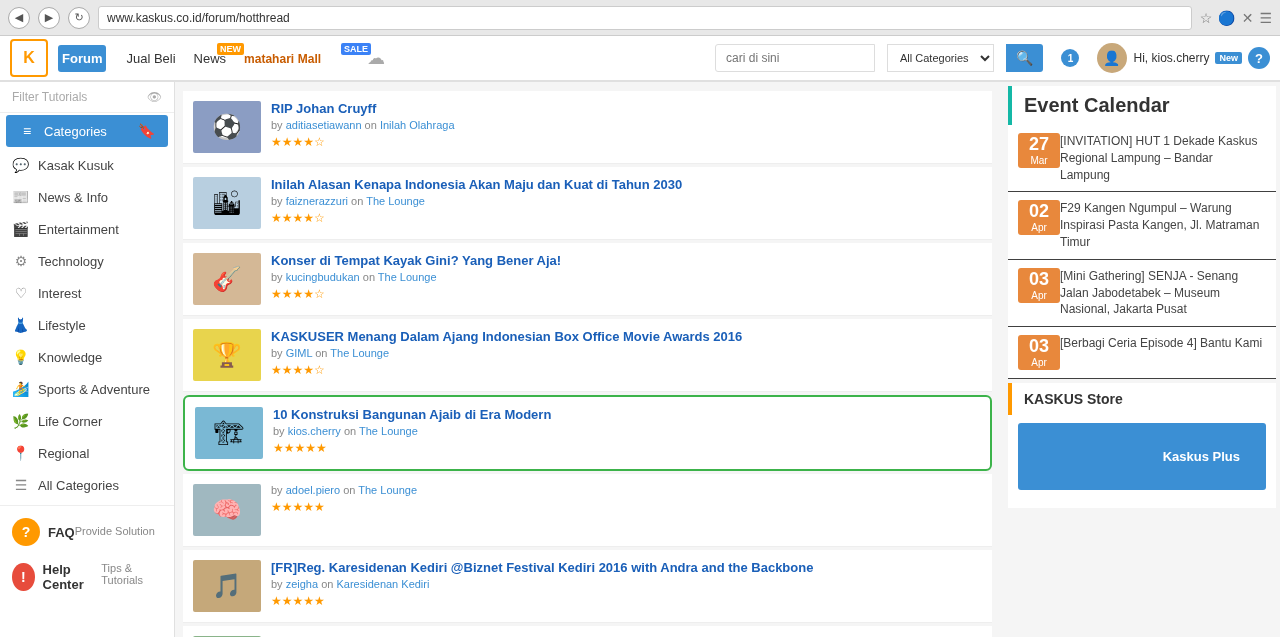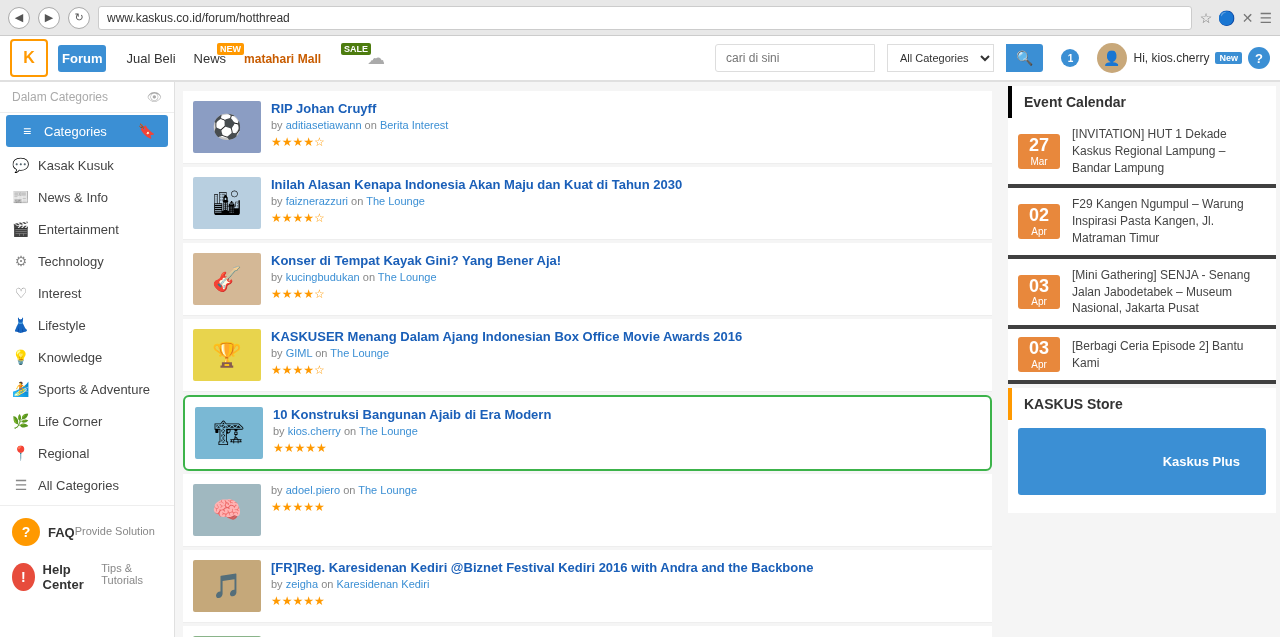--- a/index.html
+++ b/index.html
@@ -46,21 +46,21 @@
       background: #3b8fd4; color: #fff; padding: 6px 4px; border-radius: 3px;
       font-size: 13px; font-weight: bold; cursor: pointer; border: none;
     }
     .header-nav { display: flex; gap: 18px; align-items: center; margin-left: 10px; }
     .header-nav-item { font-size: 13px; color: #333; cursor: pointer; position: relative; }
     .badge-new {
       background: #f90; color: #fff; font-size: 9px; font-weight: bold;
       padding: 1px 3px; border-radius: 2px; position: absolute; top: -8px; right: -18px;
     }
     .badge-sale {
-      background: #4d7c0f; color: #fff; font-size: 9px; font-weight: bold;
+      background: #3b82f6; color: #fff; font-size: 9px; font-weight: bold;
       padding: 1px 3px; border-radius: 2px; position: absolute; top: -8px; right: -20px;
     }
     .weather-icon { font-size: 18px; color: #aaa; margin-left: 6px; }
     .search-wrapper {
       display: flex; align-items: center; margin-left: auto; gap: 12px;
     }
     .search-input {
       border: 1px solid #ddd; border-radius: 3px 0 0 3px; padding: 4px 10px;
       font-size: 12px; width: 160px; height: 28px; color: #aaa;
     }
@@ -172,26 +172,26 @@
     
     .right-sidebar {
       width: 280px;
       background: #f5f5f5;
       flex-shrink: 0;
       overflow-y: auto;
       padding: 0 0 0 4px;
     }
     .event-calendar-section { background: #fff; margin: 4px 4px; }
     .event-calendar-title {
-      font-size: 14px; font-weight: bold; color: #333; padding: 8px 12px;
-      border-left: 4px solid #000000; margin: 0;
+      font-size: 20px; font-weight: bold; color: #333; padding: 8px 12px;
+      border-left: 4px solid #14b8a6; margin: 0;
     }
     .event-item {
-      display: flex; gap: 12px; padding: 8px 10px; border-bottom: 4px solid #404040;
-      align-items: center;
+      display: flex; gap: 0; padding: 8px 10px; border-bottom: 1px solid #404040;
+      align-items: flex-start;
     }
     .event-date-box {
       background: #e8883c; color: #fff; width: 42px; text-align: center;
       border-radius: 3px; flex-shrink: 0; padding: 2px 0;
     }
     .event-day { font-size: 18px; font-weight: bold; line-height: 1.1; }
     .event-month { font-size: 10px; }
     .event-desc { font-size: 12px; color: #444; line-height: 1.4; }
 
     .kaskus-store-section { background: #fff; margin: 4px 4px; padding-bottom: 10px; }
@@ -270,21 +270,21 @@
     <span class="user-name">Hi, kios.cherry</span>
     <span class="badge-new-user">New</span>
     <div class="help-btn">?</div>
   </div>
 </div>
 
 <div class="main-layout">
 
   <div class="sidebar">
     <div class="filter-categories-bar">
-      <span>Dalam Categories</span>
+      <span>Filter Tutorials</span>
       <span>👁</span>
     </div>
 
     <div class="sidebar-item active">
       <span class="sidebar-icon">≡</span>
       <span>Categories</span>
       <span class="sidebar-bookmark">🔖</span>
     </div>
 
     <div class="sidebar-item">
@@ -351,21 +351,21 @@
   </div>
 
   <div class="content-area" id="thread-list">
       <div class="thread-item">
     <div class="thread-thumb" style="background:#8b9dc3;">
       <span style="font-size:24px;">⚽</span>
     </div>
     <div class="thread-content">
       <div class="thread-title">RIP Johan Cruyff</div>
       <div class="thread-meta">
-        by <a>aditiasetiawann</a> on <a>Berita Interest</a>
+        by <a>aditiasetiawann</a> on <a>Inilah Olahraga</a>
       </div>
       <div class="thread-stars">★★★★☆</div>
     </div>
   </div>
       <div class="thread-item">
     <div class="thread-thumb" style="background:#b8cfe0;">
       <span style="font-size:24px;">🏙</span>
     </div>
     <div class="thread-content">
       <div class="thread-title">Inilah Alasan Kenapa Indonesia Akan Maju dan Kuat di Tahun 2030</div>
@@ -469,21 +469,21 @@
       <div class="event-day">03</div>
       <div class="event-month">Apr</div>
     </div>
     <div class="event-desc">[Mini Gathering] SENJA - Senang Jalan Jabodetabek – Museum Nasional, Jakarta Pusat</div>
   </div>
           <div class="event-item">
     <div class="event-date-box">
       <div class="event-day">03</div>
       <div class="event-month">Apr</div>
     </div>
-    <div class="event-desc">[Berbagi Ceria Episode 2] Bantu Kami</div>
+    <div class="event-desc">[Berbagi Ceria Episode 4] Bantu Kami</div>
   </div>
         </div>
     </div>
 
     <div class="kaskus-store-section">
       <h3 class="store-title">KASKUS Store</h3>
       <button class="kaskus-plus-btn">Kaskus Plus</button>
     </div>
   </div>
 

